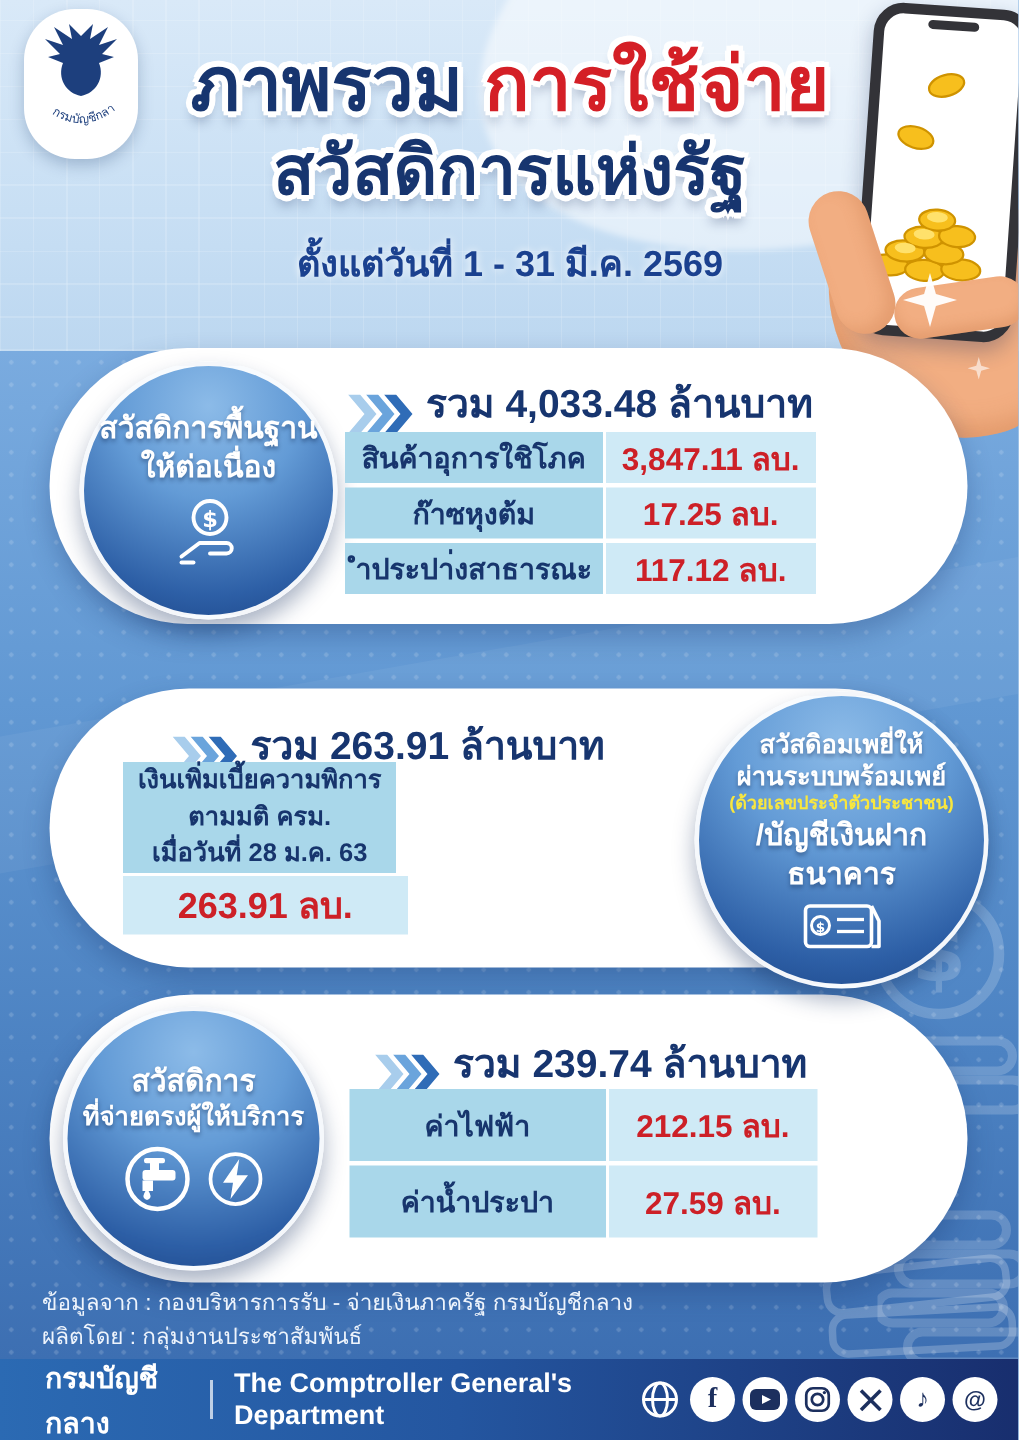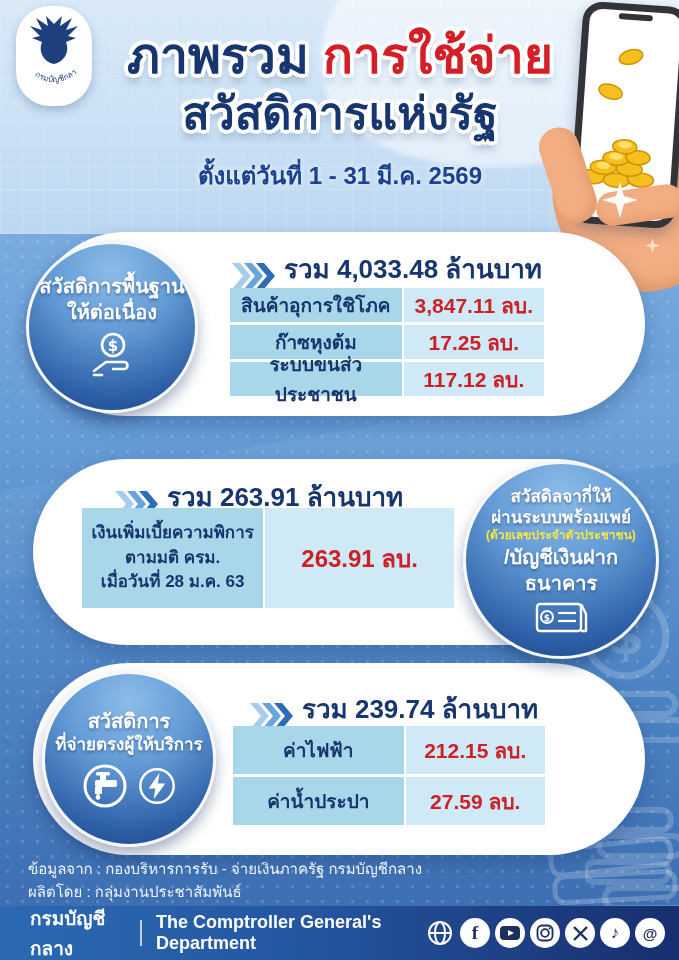--- a/index.html
+++ b/index.html
@@ -53,21 +53,21 @@
   .sparkle{position:absolute;z-index:6;}
   
   .card{position:absolute;background:#fff;z-index:5;box-shadow:0 8px 18px rgba(23,53,109,.3);}
   .card1{left:33px;top:232px;width:612px;height:184px;border-radius:92px;}
   .card2{left:33px;top:459px;width:617px;height:186px;border-radius:93px;}
   .card3{left:33px;top:663px;width:612px;height:192px;border-radius:96px;}
   .badge{position:absolute;z-index:6;border-radius:50%;border:3px solid rgba(255,255,255,.95);
         background:radial-gradient(circle at 50% 16%,#8cbbe8 0%,#639bd6 38%,#2d5fa6 78%,#1b4486 100%);
         display:flex;flex-direction:column;align-items:center;justify-content:center;text-align:center;
         color:#fff;font-weight:bold;box-shadow:0 8px 14px rgba(15,40,90,.35);}
-  .badge1{left:26px;top:241px;width:166px;height:166px;text-align:right;}
+  .badge1{left:53px;top:241px;width:166px;height:166px;text-align:right;}
   .badge2{left:463px;top:461px;width:190px;height:192px;}
   .badge3{left:42px;top:671px;width:168px;height:170px;}
   .badge .b20{font-size:20px;line-height:1.3;text-shadow:0 2px 3px rgba(10,30,70,.4);}
   .badge .b17{font-size:17px;line-height:1.25;text-shadow:0 2px 3px rgba(10,30,70,.4);}
   .badge .note{font-size:12px;color:#f9e73e;font-weight:bold;line-height:1.3;}
   .badge .bicons{display:flex;gap:8px;margin-top:6px;align-items:center;}
   .sec-header{position:absolute;z-index:7;display:flex;align-items:flex-end;gap:8px;}
   .sec-header .htext{font-size:26px;font-weight:bold;color:#17356f;}
   .tbl{position:absolute;z-index:7;display:flex;flex-direction:column;gap:3px;}
   .row{display:flex;gap:2px;}
@@ -77,21 +77,21 @@
         color:#cd2027;font-weight:bold;}
   
   .tbl1{left:230px;top:288px;width:314px;}
   .tbl1 .row{height:34px;}
   .tbl1 .cell-l{width:55%;font-size:19px;}
   .tbl1 .cell-r{width:45%;font-size:21px;}
   .hdr1{left:232px;top:248px;}
   
   .hdr2{left:115px;top:476px;}
   .tbl2{left:82px;top:508px;width:372px;}
-  .tbl2 .row{height:100px;}
+  .tbl2 .row{height:100px;flex-direction:column;}
   .tbl2 .cell-l{width:49%;font-size:17px;flex-direction:column;line-height:1.45;}
   .tbl2 .cell-r{width:51%;font-size:24px;}
   
   .hdr3{left:250px;top:688px;}
   .tbl3{left:233px;top:726px;width:312px;}
   .tbl3 .row{height:48px;}
   .tbl3 .cell-l{width:55%;font-size:19px;}
   .tbl3 .cell-r{width:45%;font-size:21px;}
   
   .wm{position:absolute;z-index:1;opacity:.18;}
@@ -214,21 +214,21 @@
   <div class="tbl tbl1">
     <div class="row">
       <div class="cell-l">สินค้าอุการใชิโภค</div>
       <div class="cell-r">3,847.11 ลบ.</div>
     </div>
     <div class="row">
       <div class="cell-l">ก๊าซหุงต้ม</div>
       <div class="cell-r">17.25 ลบ.</div>
     </div>
     <div class="row">
-      <div class="cell-l">ระบบขนส่วประชาชน</div>
+      <div class="cell-l">ำประปา่งสาธารณะ</div>
       <div class="cell-r">117.12 ลบ.</div>
     </div>
   </div>
 
   <div class="card card2"></div>
   <div class="sec-header hdr2">
     <svg width="44" height="26" viewBox="0 0 44 26">
       <path d="M0 0 L8 0 L19 13 L8 26 L0 26 L11 13 Z" fill="#a8cdec"></path>
       <path d="M12 0 L20 0 L31 13 L20 26 L12 26 L23 13 Z" fill="#6aa4dc"></path>
       <path d="M24 0 L32 0 L43 13 L32 26 L24 26 L35 13 Z" fill="#2f6cb7"></path>
@@ -239,21 +239,21 @@
     <div class="row">
       <div class="cell-l">
         <span>เงินเพิ่มเบี้ยความพิการ</span>
         <span>ตามมติ ครม.</span>
         <span>เมื่อวันที่ 28 ม.ค. 63</span>
       </div>
       <div class="cell-r">263.91 ลบ.</div>
     </div>
   </div>
   <div class="badge badge2">
-    <div class="b17">สวัสดิลจากี่ให้</div>
+    <div class="b17">สวัสดิอมเพยี่ให้</div>
     <div class="b17">ผ่านระบบพร้อมเพย์</div>
     <div class="note">(ด้วยเลขประจำตัวประชาชน)</div>
     <div class="b20" style="font-size:20px">/บัญชีเงินฝาก</div>
     <div class="b20" style="font-size:20px">ธนาคาร</div>
     <svg width="54" height="34" viewBox="0 0 54 34" style="margin-top:4px">
       <rect x="3" y="4" width="44" height="27" rx="3" fill="none" stroke="#fff" stroke-width="2.4"></rect>
       <path d="M47 4 L52 14 L52 31 L47 31" fill="none" stroke="#fff" stroke-width="2.4" stroke-linejoin="round"></path>
       <circle cx="13" cy="17" r="6" fill="none" stroke="#fff" stroke-width="2"></circle>
       <text x="13" y="21" text-anchor="middle" font-size="9" font-weight="bold" fill="#fff" font-family="DejaVu Sans">$</text>
       <line x1="24" y1="13" x2="42" y2="13" stroke="#fff" stroke-width="2.2"></line>

